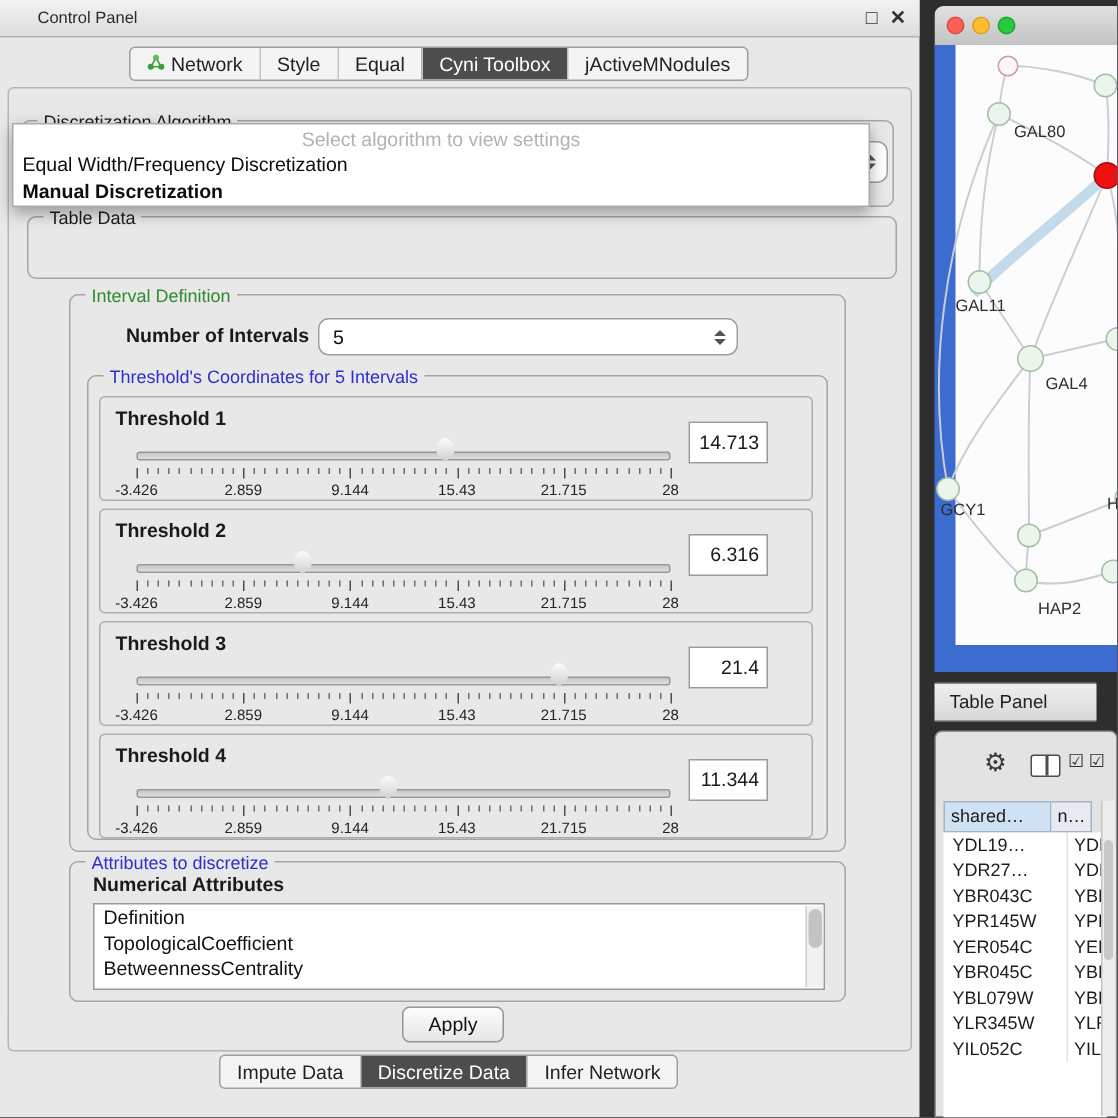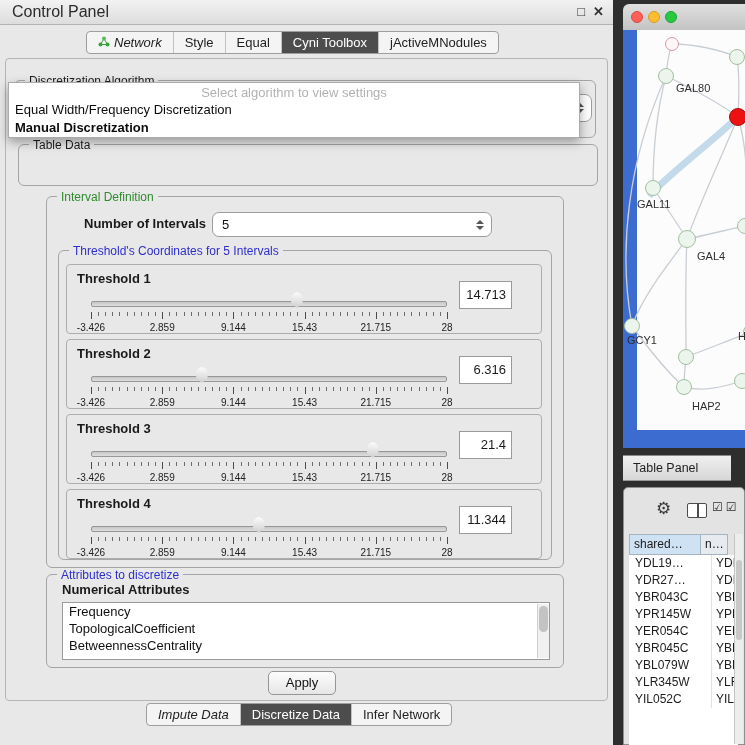--- a/index.html
+++ b/index.html
@@ -4,29 +4,29 @@
 <style>
   html,body{margin:0;padding:0;background:#2e2e2e;}
   #root{position:relative;width:745px;height:745px;overflow:hidden;background:#2e2e2e;
         font-family:"Liberation Sans",sans-serif;font-size:13px;color:#1a1a1a;}
   .abs{position:absolute;}
 
   
   #control-panel{position:absolute;left:0;top:0;width:613px;height:745px;background:#e8e8e8;}
   #cp-titlebar{position:absolute;left:0;top:0;width:613px;height:24px;
      background:linear-gradient(#f2f2f2,#dddddd);border-bottom:1px solid #b3b3b3;}
-  #cp-title{position:absolute;left:12px;top:0;line-height:24px;font-size:16px;color:#2b2b2b;}
+  #cp-title{position:absolute;left:25px;top:0;line-height:24px;font-size:11px;color:#2b2b2b;}
   .win-icon{position:absolute;top:0;line-height:24px;font-size:13px;color:#333;font-weight:bold;cursor:default;}
   #restore-icon{right:28px;}
   #close-icon{right:9px;}
 
   
   .seg{position:absolute;display:flex;background:#f4f4f4;border:1px solid #9e9e9e;border-radius:4px;overflow:hidden;height:21px;}
   .seg .tab{padding:0 11px;line-height:21px;font-size:13px;color:#222;border-left:1px solid #c2c2c2;display:flex;align-items:center;gap:4px;white-space:nowrap;cursor:default;}
-  .seg .tab:first-child{border-left:none;font-style:italic;}
+  .seg .tab:first-child{border-left:none;}
   .seg .tab.selected{background:var(--selected-tab-bg);color:#fff;}
   #top-tabs{left:86px;top:31px;}
   #bottom-tabs{left:146px;top:703px;}
 
   #main-panel{position:absolute;left:5px;top:58px;width:601px;height:641px;
      border:1px solid #b5b5b5;border-radius:4px;background:#e8e8e8;}
 
   .groupbox{position:absolute;border:1px solid #a5a5a5;border-radius:6px;}
   .group-title{position:absolute;top:-7px;left:10px;background:#e8e8e8;padding:0 4px;font-size:12px;white-space:nowrap;}
   .gt-green{color:var(--accent-green);}
@@ -479,21 +479,21 @@
 </div>
 
     <div class="groupbox" style="left:46px;top:574px;width:516px;height:92px;">
       <span class="group-title gt-blue">Attributes to discretize</span>
     </div>
     <span class="abs bold" style="left:62px;top:582px;font-size:13px;">Numerical Attributes</span>
     <div id="attr-list">
       <div class="vscroll" style="right:0;">
         <div class="thumb" style="top:2px;height:26px;"></div>
       </div>
-    <div class="attr-item">Frequency</div>
+    <div class="attr-item">Definition</div>
         <div class="attr-item">TopologicalCoefficient</div>
         <div class="attr-item">BetweennessCentrality</div>
       </div>
 
     <div id="apply-btn">Apply</div>
 
     <div id="bottom-tabs" class="seg">
         <div class="tab">
           <span>Impute Data</span>
         </div>

